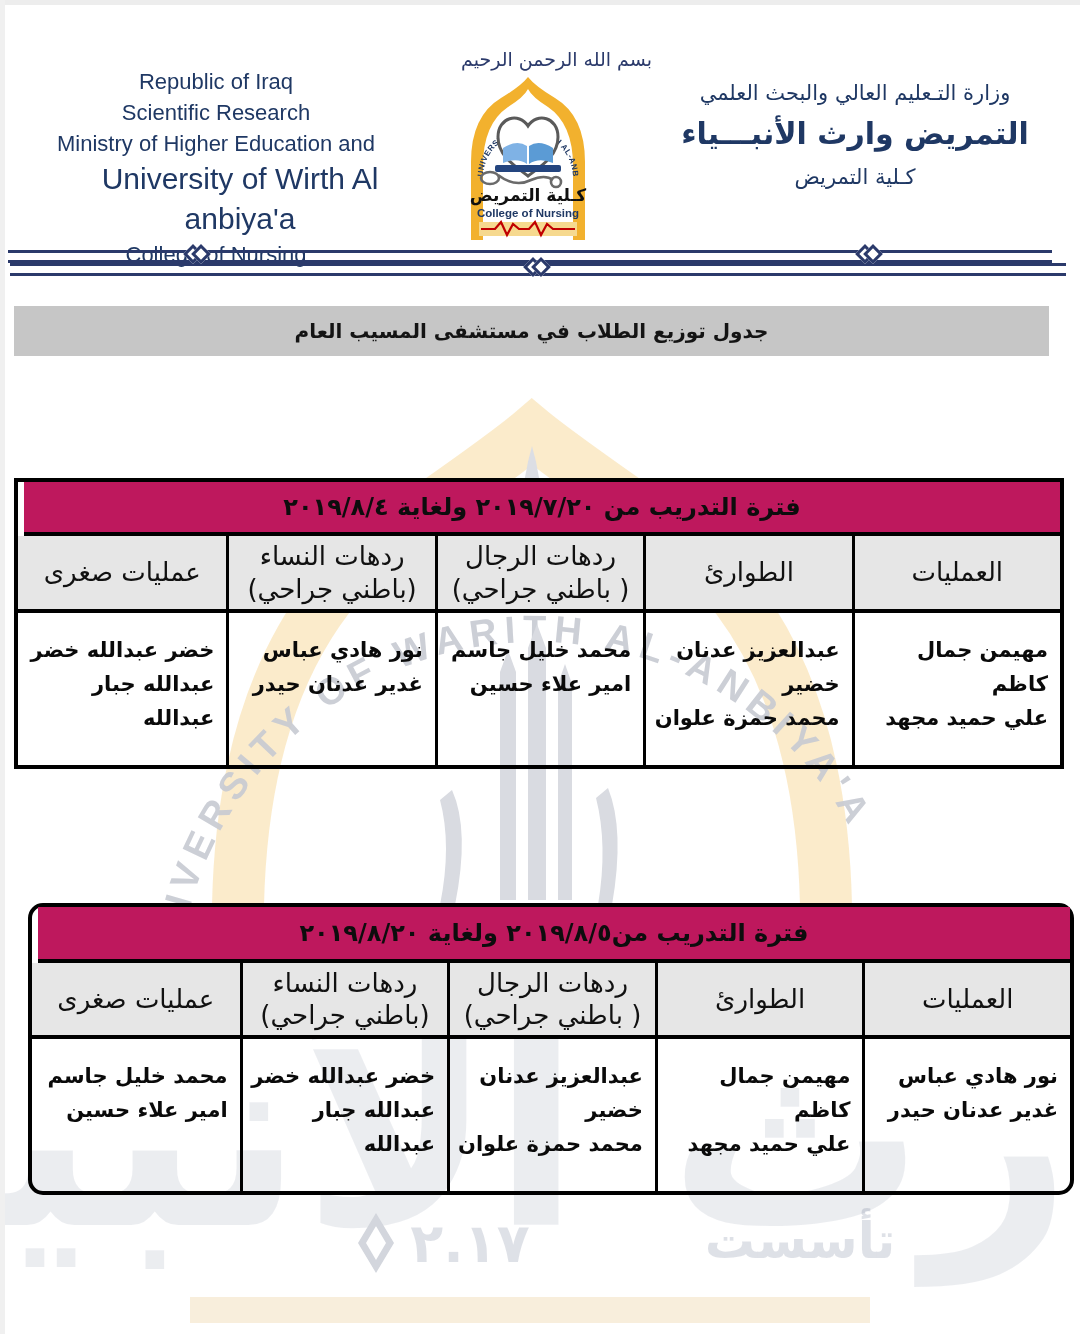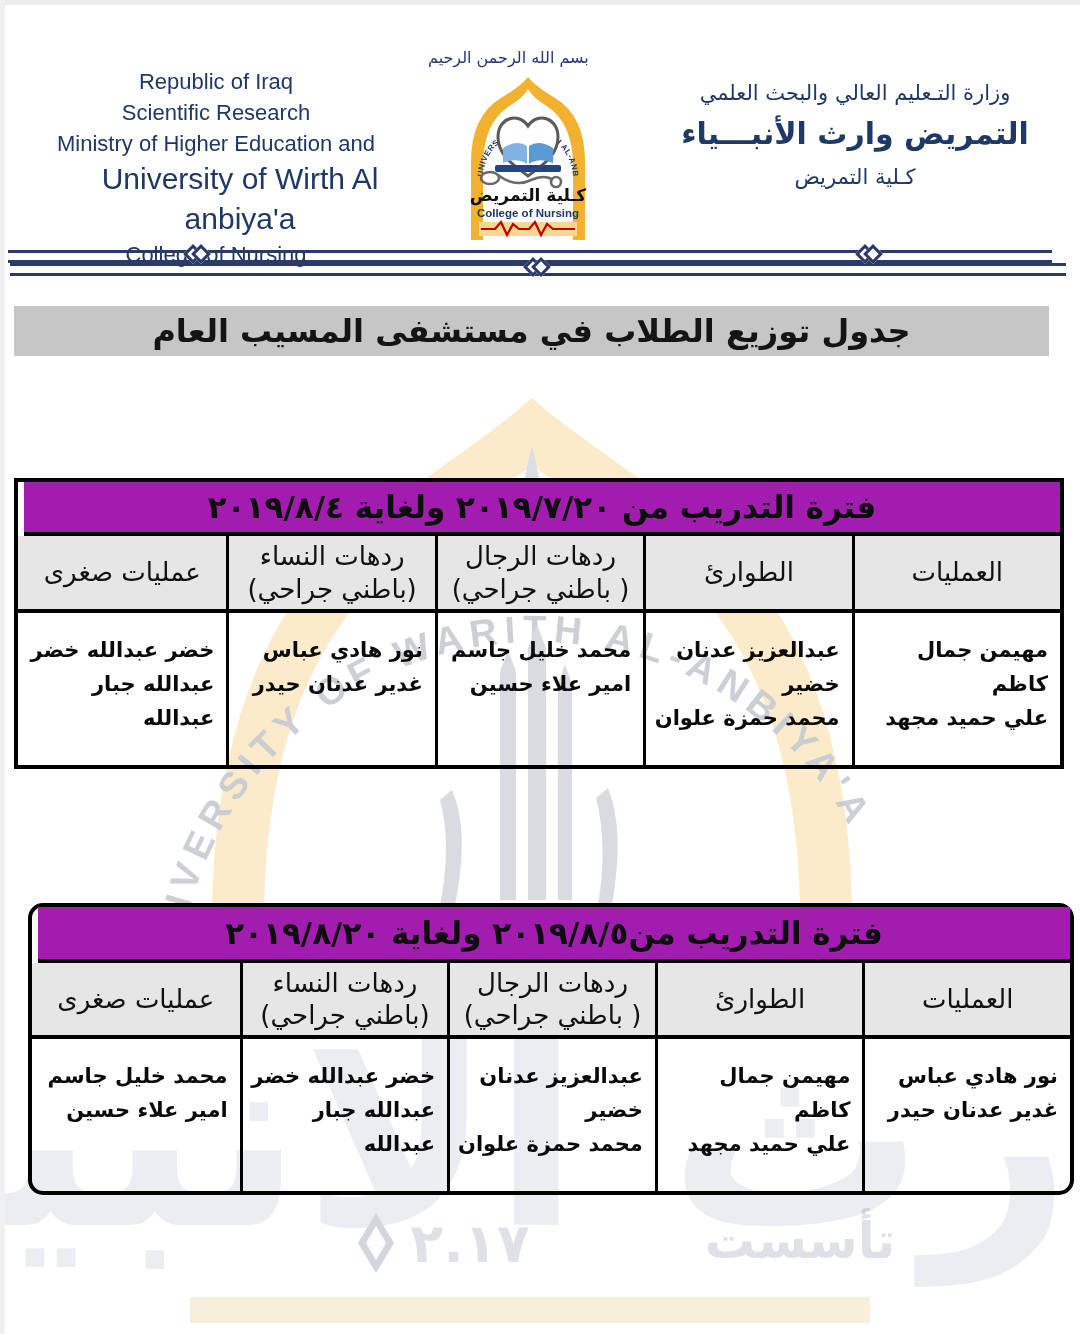--- a/index.html
+++ b/index.html
@@ -6,22 +6,22 @@
   .page{position:relative;width:1080px;height:1334px;background:#ffffff;overflow:hidden;
         font-family:"DejaVu Sans",sans-serif;}
   .content{position:absolute;inset:0;z-index:2;}
   .wm{position:absolute;inset:0;z-index:1;pointer-events:none;}
 
   
   .hdr-left{position:absolute;left:16px;top:66px;width:400px;text-align:center;
             color:#1f3864;font-family:"Liberation Sans",sans-serif;}
   .hdr-left .en{font-size:22px;line-height:31px;}
   .hdr-left .en.big{font-size:30px;line-height:40px;margin-left:48px;}
-  .bismillah{position:absolute;left:428px;top:48px;width:224px;text-align:left;
-             color:#2b3a6b;font-size:16px;direction:rtl;}
+  .bismillah{position:absolute;left:428px;top:48px;width:224px;text-align:right;
+             color:#2b3a6b;font-size:19px;direction:rtl;}
   .logo-box{position:absolute;left:452px;top:74px;width:152px;height:168px;}
   .hdr-right{position:absolute;left:650px;top:78px;width:410px;text-align:center;
              color:#1f3864;direction:rtl;}
   .hdr-right .ar1{font-size:21px;line-height:30px;}
   .hdr-right .ar2{font-size:30px;line-height:52px;font-weight:bold;}
   .hdr-right .ar3{font-size:21px;line-height:34px;}
 
   
   .divider{position:absolute;top:247px;left:8px;width:1062px;height:40px;}
   .dline{position:absolute;height:7px;border-top:3px solid #2b3a6b;border-bottom:3px solid #2b3a6b;}
@@ -29,28 +29,28 @@
   .dline.l2{top:16px;left:2px;width:1056px;}
   .knot{position:absolute;width:22px;height:18px;}
   .knot::before,.knot::after{content:"";position:absolute;width:8px;height:8px;top:2px;
        border:3px solid #2b3a6b;background:#fff;transform:rotate(45deg);}
   .knot::before{left:0;}
   .knot::after{left:8px;}
 
   
   .main-title{position:absolute;top:306px;left:14px;width:1035px;height:50px;background:#c6c6c6;
               display:flex;align-items:center;justify-content:center;direction:rtl;
-              font-size:32px;font-weight:bold;color:#141414;}
+              font-size:20px;font-weight:bold;color:#141414;}
 
   
   .tbl{position:absolute;border:4px solid #000;}
   .tbl.t1{top:478px;left:14px;width:1042px;}
   .tbl.t2{top:903px;left:28px;width:1038px;border-radius:15px;}
-  .tbl-title{background:#a21caf;border-bottom:4px solid #000;display:flex;align-items:center;
-             justify-content:center;direction:rtl;font-size:31px;font-weight:bold;color:#0d0d0d;margin-left:6px;}
+  .tbl-title{background:#be185d;border-bottom:4px solid #000;display:flex;align-items:center;
+             justify-content:center;direction:rtl;font-size:24px;font-weight:bold;color:#0d0d0d;margin-left:6px;}
   .t1 .tbl-title{height:50px;}
   .t2 .tbl-title{height:52px;}
   .tbl-head{display:grid;grid-template-columns:repeat(5,1fr);direction:rtl;background:#e6e6e6;
             border-bottom:4px solid #000;}
   .t1 .tbl-head{height:73px;}
   .t2 .tbl-head{height:72px;}
   .hcell{display:flex;flex-direction:column;align-items:center;justify-content:center;
          font-size:26px;color:#111;line-height:1.25;}
   .hcell:not(:last-child){border-left:3px solid #000;}
   .tbl-body{display:grid;grid-template-columns:repeat(5,1fr);direction:rtl;height:152px;}

